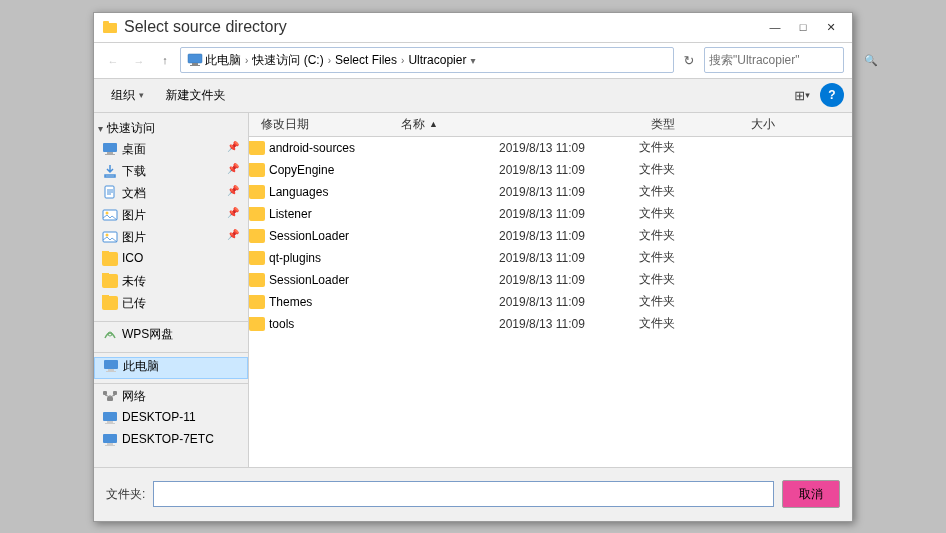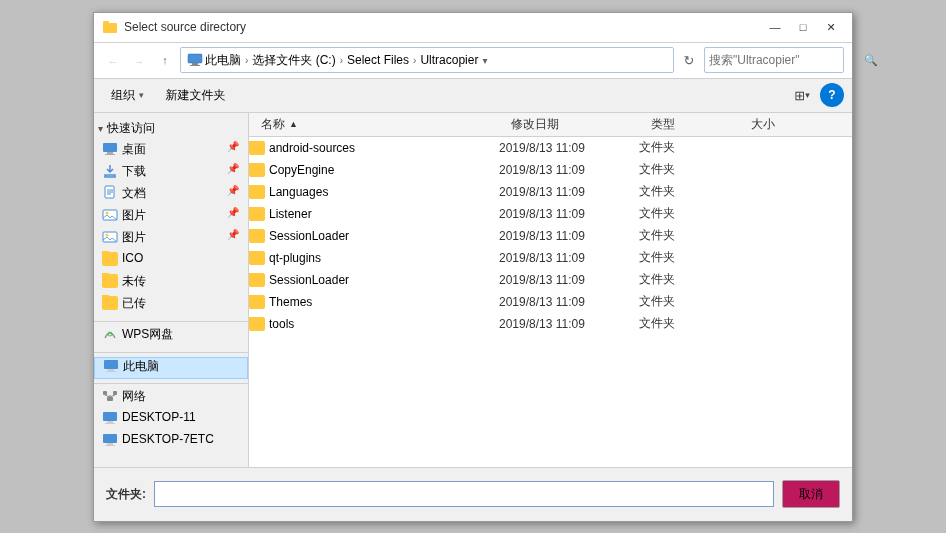--- a/index.html
+++ b/index.html
@@ -33,21 +33,21 @@
       color: #333;
       flex-shrink: 0;
     }
     .title-bar-icon {
       width: 16px;
       height: 16px;
       margin-right: 6px;
     }
     .title-bar-title {
       flex: 1;
-      font-size: 12px;
+      font-size: 16px;
     }
     .title-bar-controls {
       display: flex;
       gap: 2px;
     }
     .title-btn {
       width: 26px;
       height: 20px;
       background: transparent;
       border: none;
@@ -353,40 +353,39 @@
       display: flex;
       align-items: center;
       padding: 0 12px;
       gap: 8px;
       flex-shrink: 0;
     }
     .folder-label {
       font-size: 12px;
       color: #333;
       white-space: nowrap;
-      font-weight: bold;
     }
     .folder-input {
       flex: 1;
       height: 26px;
       border: 1px solid #7a9cc8;
       outline: none;
       font-size: 12px;
       padding: 0 4px;
       background: #fff;
     }
     .action-btns {
       display: flex;
       gap: 8px;
     }
     .action-btn {
       height: 28px;
       padding: 0 16px;
       border: 1px solid #a0a0a0;
-      background: #be185d;
+      background: #ec4899;
       cursor: pointer;
       font-size: 12px;
       border-radius: 2px;
       display: flex;
       align-items: center;
     }
     .action-btn.primary {
       background: #f0f0f0;
     }
   </style>
@@ -414,21 +413,21 @@
     <button class="nav-btn" title="Up">↑</button>
     <div class="breadcrumb-bar">
       <div class="breadcrumb-item">
         <svg width="16" height="16" viewBox="0 0 16 16">
           <rect x="1" y="2" width="14" height="9" rx="1" fill="#4a90d9" stroke="#3070b0" stroke-width="0.5"></rect>
           <rect x="5" y="11" width="6" height="2" fill="#888"></rect>
           <rect x="3" y="13" width="10" height="1" fill="#888"></rect>
         </svg>
         <span>此电脑</span>
         <span class="breadcrumb-sep">›</span>
-        <span>选择文件夹 (C:)</span>
+        <span>快速访问 (C:)</span>
         <span class="breadcrumb-sep">›</span>
         <span>Select Files</span>
         <span class="breadcrumb-sep">›</span>
         <span>Ultracopier</span>
         <span class="breadcrumb-sep">▾</span>
       </div>
     </div>
     <button class="refresh-btn">↻</button>
     <div class="search-box">
       <input type="text" placeholder="搜索&quot;Ultracopier&quot;" style="">
@@ -591,26 +590,26 @@
               <rect x="5" y="11" width="6" height="2" fill="#ccc"></rect>
               <rect x="3" y="13" width="10" height="1" fill="#ccc"></rect>
             </svg>
         </span>
         <span>DESKTOP-7ETC</span>
       </div>
     </div>
 
     <div class="file-list-area">
       <div class="file-list-header">
+        <div class="col-header col-date">
+          <span>修改日期</span>
+        </div>
         <div class="col-header col-name">
           <span>名称</span>
           <span style="font-size:9px">▲</span>
-        </div>
-        <div class="col-header col-date">
-          <span>修改日期</span>
         </div>
         <div class="col-header col-type">
           <span>类型</span>
         </div>
         <div class="col-header col-size">
           <span>大小</span>
         </div>
       </div>
 
       <div class="file-list" style="position:relative;">

